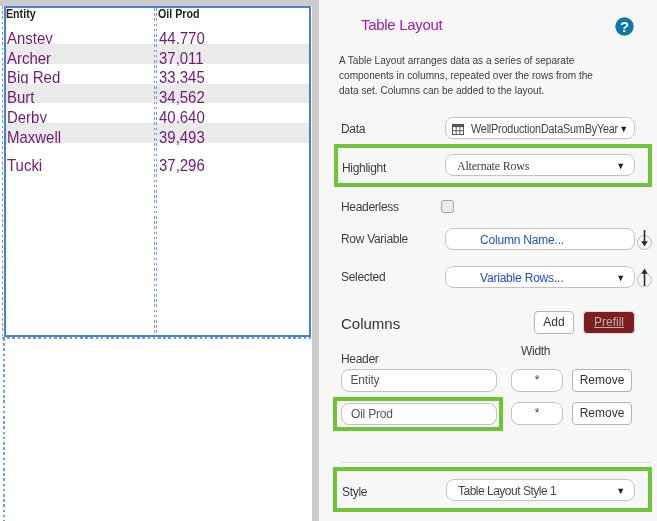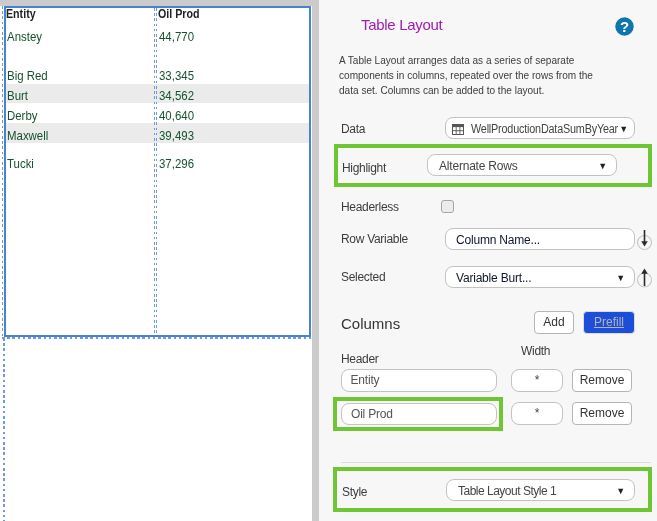--- a/index.html
+++ b/index.html
@@ -12,21 +12,21 @@
   .gray-right { left:312px; top:0; width:7px; height:521px; background:#cbcbcb; }
   .panel-bg   { left:319px; top:0; width:338px; height:521px; background:#f7f7f7; }
 
   
   .dash-v { width:2.2px; background:repeating-linear-gradient(180deg,#6d9be0 0 2.6px, rgba(0,0,0,0) 2.6px 5.2px); }
   .dash-h { height:2px; background:repeating-linear-gradient(90deg,#6d9be0 0 2.6px, rgba(0,0,0,0) 2.6px 5.2px); }
   .dash-v1 { width:1.2px; background:repeating-linear-gradient(180deg,#6d9be0 0 2.6px, rgba(0,0,0,0) 2.6px 5.2px); }
 
   
   .tbl { left:4px; top:6px; width:307px; height:331px; border:2px solid #4a82d2; background:#fff; }
-  .trow { position:absolute; left:0; width:303px; height:19.7px; font-size:13px; color:#14532d; }
+  .trow { position:absolute; left:0; width:303px; height:19.7px; font-size:17px; color:#701a75; }
   .trow.alt { background:#ebebeb; }
   .c1 { position:absolute; left:0.5px; top:4.6px; display:inline-block; transform:scaleX(0.88); transform-origin:left top; }
   .c2 { position:absolute; left:152.5px; top:4.6px; display:inline-block; transform:scaleX(0.88); transform-origin:left top; }
   .thead { font-weight:bold; font-size:13px; color:#222; }
   .thead .c1, .thead .c2 { transform:scaleX(0.82); }
 
   
   .title { left:361px; top:16px; font-size:15px; letter-spacing:-0.3px; color:#a21caf; }
   .desc  { left:339px; top:53px; font-size:11.5px; line-height:15.2px; color:#3c3c3c;
            transform:scaleX(0.875); transform-origin:left top; white-space:nowrap; }
@@ -34,43 +34,47 @@
 
   .box { position:absolute; background:#fff; border:1px solid #c3c3c3; border-radius:8px;
          font-size:12px; letter-spacing:-0.2px; color:#555; }
   .dd-caret { position:absolute; font-size:9px; color:#222; }
   .sqz { display:inline-block; transform:scaleX(0.90); transform-origin:left top; white-space:nowrap; }
 
   .greenwrap { position:absolute; border:4px solid #6fc635; background:transparent; }
 
   .btn { position:absolute; background:#fff; border:1px solid #b5b5b5; border-radius:4px;
          font-size:12px; color:#333; text-align:center; }
-  .btn.disabled { background:#1d4ed8; border-color:#dcdcdc; color:#b4b4b4;text-decoration:underline; }
+  .btn.disabled { background:#7f1d1d; border-color:#dcdcdc; color:#b4b4b4;text-decoration:underline; }
 
-  .ph { color:#0f172a; }
+  .ph { color:#1d4ed8;margin-left:24px; }
 </style>
 </head>
 <body>
 
 <div class="abs panel-bg"></div>
 <div class="abs gray-top"></div>
 <div class="abs gray-right"></div>
 
 <div class="abs dash-v1" style="left:2px; top:6px; height:331px;"></div>
 <div class="abs dash-v" style="left:2.6px; top:338px; height:183px;"></div>
 <div class="abs dash-h" style="left:2px; top:337px; width:309px;"></div>
 
 <div class="abs tbl">
   <div class="trow thead" style="top:0px; height:16.5px;">
       <span class="c1" style="top:-1.8px; left:-0.5px;">Entity</span>
       <span class="c2" style="left:151.5px; top:-1.8px;">Oil Prod</span>
     </div>
   <div class="trow" style="top:16.5px;">
       <span class="c1">Anstey</span>
       <span class="c2">44,770</span>
+    </div>
+  <div class="trow alt" style="top:36.2px;">
+      <span class="c1">Archer</span>
+      <span class="c2">37,011</span>
     </div>
   <div class="trow" style="top:55.9px;">
       <span class="c1">Big Red</span>
       <span class="c2">33,345</span>
     </div>
   <div class="trow alt" style="top:75.6px;">
       <span class="c1">Burt</span>
       <span class="c2">34,562</span>
     </div>
   <div class="trow" style="top:95.3px;">
@@ -105,41 +109,41 @@
     <line x1="0.5" y1="6.7" x2="11.5" y2="6.7" stroke="#555" stroke-width="0.9"></line>
     <line x1="4.2" y1="3.1" x2="4.2" y2="10.5" stroke="#555" stroke-width="0.9"></line>
     <line x1="7.9" y1="3.1" x2="7.9" y2="10.5" stroke="#555" stroke-width="0.9"></line>
   </svg>
   <span class="sqz" style="position:absolute; left:25px; top:3.5px; color:#444;">WellProductionDataSumByYear</span>
   <span class="dd-caret" style="right:6px; top:6px;">▼</span>
 </div>
 
 <div class="greenwrap" style="left:334px; top:144px; width:318px; height:43px;"></div>
 <div class="abs lbl" style="left:342px; top:161px;">Highlight</div>
-<div class="box" style="left:427px; top:154px; width:190px; height:22px;">
+<div class="box" style="left:445px; top:154px; width:190px; height:22px;font-family:Liberation Serif, serif;">
   <span style="position:absolute; left:11px; top:3.5px; color:#444;">Alternate Rows</span>
   <span class="dd-caret" style="right:9px; top:6px;">▼</span>
 </div>
 
 <div class="abs lbl" style="left:341px; top:200px;">Headerless</div>
 <div class="abs" style="left:441px; top:200px; width:13px; height:13px; background:#ececec; border:1.5px solid #a5a5a5; border-radius:3px;"></div>
 
 <div class="abs lbl" style="left:341px; top:232px;">Row Variable</div>
 <div class="box" style="left:445px; top:228px; width:190px; height:22px;">
   <span class="ph" style="position:absolute; left:10px; top:3.5px;">Column Name...</span>
 </div>
 <svg class="abs" style="left:636px; top:228px;" width="17" height="23" viewBox="0 0 17 23">
   <circle cx="8.5" cy="14.5" r="7" fill="none" stroke="#c9c9c9" stroke-width="1.2"></circle>
   <line x1="8.5" y1="2" x2="8.5" y2="16" stroke="#2b2b2b" stroke-width="1.6"></line>
   <path d="M5.2 13.2 L8.5 18.5 L11.8 13.2 Z" fill="#2b2b2b"></path>
 </svg>
 
 <div class="abs lbl" style="left:341px; top:270px;">Selected</div>
 <div class="box" style="left:445px; top:266px; width:190px; height:22px;">
-  <span class="ph" style="position:absolute; left:10px; top:3.5px;">Variable Burt...</span>
+  <span class="ph" style="position:absolute; left:10px; top:3.5px;">Variable Rows...</span>
   <span class="dd-caret" style="right:9px; top:6px;">▼</span>
 </div>
 <svg class="abs" style="left:636px; top:265px;" width="17" height="23" viewBox="0 0 17 23">
   <circle cx="8.5" cy="15" r="7" fill="none" stroke="#c9c9c9" stroke-width="1.2"></circle>
   <line x1="8.5" y1="7" x2="8.5" y2="21" stroke="#2b2b2b" stroke-width="1.6"></line>
   <path d="M5.2 8.8 L8.5 3.5 L11.8 8.8 Z" fill="#2b2b2b"></path>
 </svg>
 
 <div class="abs" style="left:341px; top:315px; font-size:15px; color:#333;">Columns</div>
 <div class="btn" style="left:534px; top:311px; width:40px; height:23px; line-height:21px;">Add</div>

